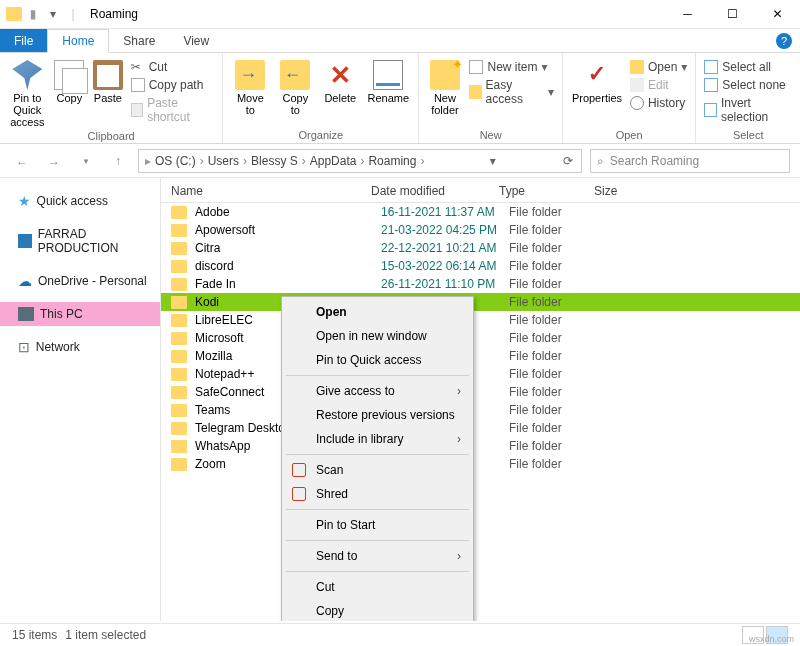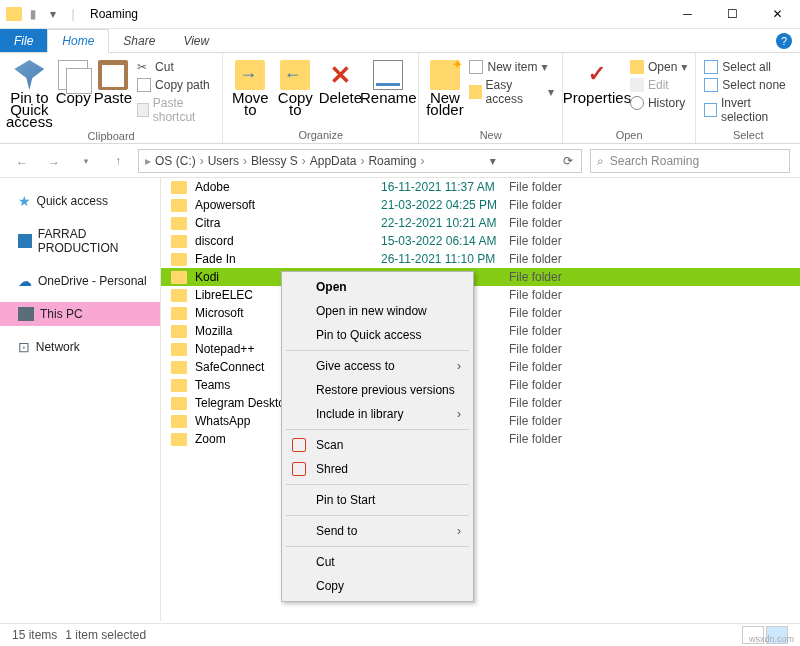--- a/index.html
+++ b/index.html
@@ -5,31 +5,31 @@
 * { box-sizing: border-box; margin: 0; padding: 0; font-family: "Segoe UI", Tahoma, sans-serif; font-size: 12px; }
 body { background: #fff; width: 800px; height: 646px; overflow: hidden; position: relative; }
 .titlebar { height: 29px; display: flex; align-items: center; border-bottom: 1px solid #e5e5e5; }
 .titlebar .qat { display: flex; align-items: center; padding-left: 6px; gap: 2px; }
 .titlebar .qat .folder-icon { width: 16px; height: 14px; background: #ffd76b; border-radius: 1px; }
 .titlebar .qat .sq { width: 18px; height: 18px; display: flex; align-items: center; justify-content: center; }
 .titlebar .title { margin-left: 8px; color: #000; }
 .win-controls { margin-left: auto; display: flex; }
 .win-btn { width: 45px; height: 29px; display: flex; align-items: center; justify-content: center; color: #000; }
 .tabbar { height: 24px; display: flex; align-items: stretch; border-bottom: 1px solid #dadada; position: relative; }
-.tab { padding: 0 14px; display: flex; align-items: center; color: #444; font-style: italic; }
+.tab { padding: 0 14px; display: flex; align-items: center; color: #444; }
 .tab.file { background: #1979ca; color: #fff; }
 .tab.active { background: #fff; border: 1px solid #dadada; border-bottom-color: #fff; margin-bottom: -1px; color: #1979ca; }
 .help-icon { position: absolute; right: 8px; top: 4px; width: 16px; height: 16px; border-radius: 50%; background: #1979ca; color: #fff; display: flex; align-items: center; justify-content: center; font-size: 11px; }
 .ribbon { height: 91px; background: #fff; border-bottom: 1px solid #dadada; display: flex; }
 .rgroup { border-right: 1px solid #e5e5e5; display: flex; flex-direction: column; padding: 3px 6px 0; }
 .rgroup .controls { flex: 1; display: flex; align-items: flex-start; gap: 3px; }
 .rgroup .label { text-align: center; color: #666; font-size: 11px; padding: 2px 0; }
 .bigbtn { display: flex; flex-direction: column; align-items: center; width: 48px; padding-top: 4px; gap: 2px; }
 .bigbtn .ico { width: 30px; height: 30px; }
-.bigbtn span { text-align: center; font-size: 15px; line-height: 12px; }
+.bigbtn span { text-align: center; font-size: 11px; line-height: 12px; }
 .vstack { display: flex; flex-direction: column; gap: 2px; padding-top: 3px; }
 .smallbtn { display: flex; align-items: center; gap: 4px; font-size: 11px; color: #444; padding: 1px 2px; }
 .smallbtn .mi { width: 14px; height: 14px; display: inline-block; }
 .ico.pin { background: linear-gradient(145deg,#6d9ec9,#4b7fb5); clip-path: polygon(50% 0,100% 30%,60% 60%,50% 100%,40% 60%,0 30%); }
 .ico.copy { background: #fff; border: 1px solid #aaa; position: relative; }
 .ico.copy:after { content: ''; position: absolute; right: -5px; bottom: -5px; width: 24px; height: 24px; background: #fff; border: 1px solid #aaa; }
 .ico.paste { background: #a97c50; border-radius: 2px; position: relative; }
 .ico.paste:after { content: ''; position: absolute; inset: 5px 4px 3px; background: #fff; }
 .ico.folder { background: #ffd76b; border-radius: 2px; position: relative; }
 .ico.folder.arrow:after { content: '→'; position: absolute; top: 2px; left: 4px; color: #2a7ab8; font-size: 18px; font-weight: bold; }
@@ -274,20 +274,26 @@
     <div class="nav-item sel" style="margin-top:8px">
         <span class="ni-icon ni-pc"></span>
         <span>This PC</span>
       </div>
     <div class="nav-item" style="margin-top:8px">
         <span class="ni-net">⊡</span>
         <span>Network</span>
       </div>
   </div>
   <div class="content">
+    <div class="cols">
+      <div class="col-name">Name</div>
+      <div class="col-date">Date modified</div>
+      <div class="col-type">Type</div>
+      <div class="col-size">Size</div>
+    </div>
     <div class="rows" id="rows-container">
 
       <div class="row">
           <div class="f-icon"></div>
     <div class="r-name">Adobe</div>
     <div class="r-date">16-11-2021 11:37 AM</div>
     <div class="r-type">File folder</div>
         </div>
         <div class="row">
           <div class="f-icon"></div>

